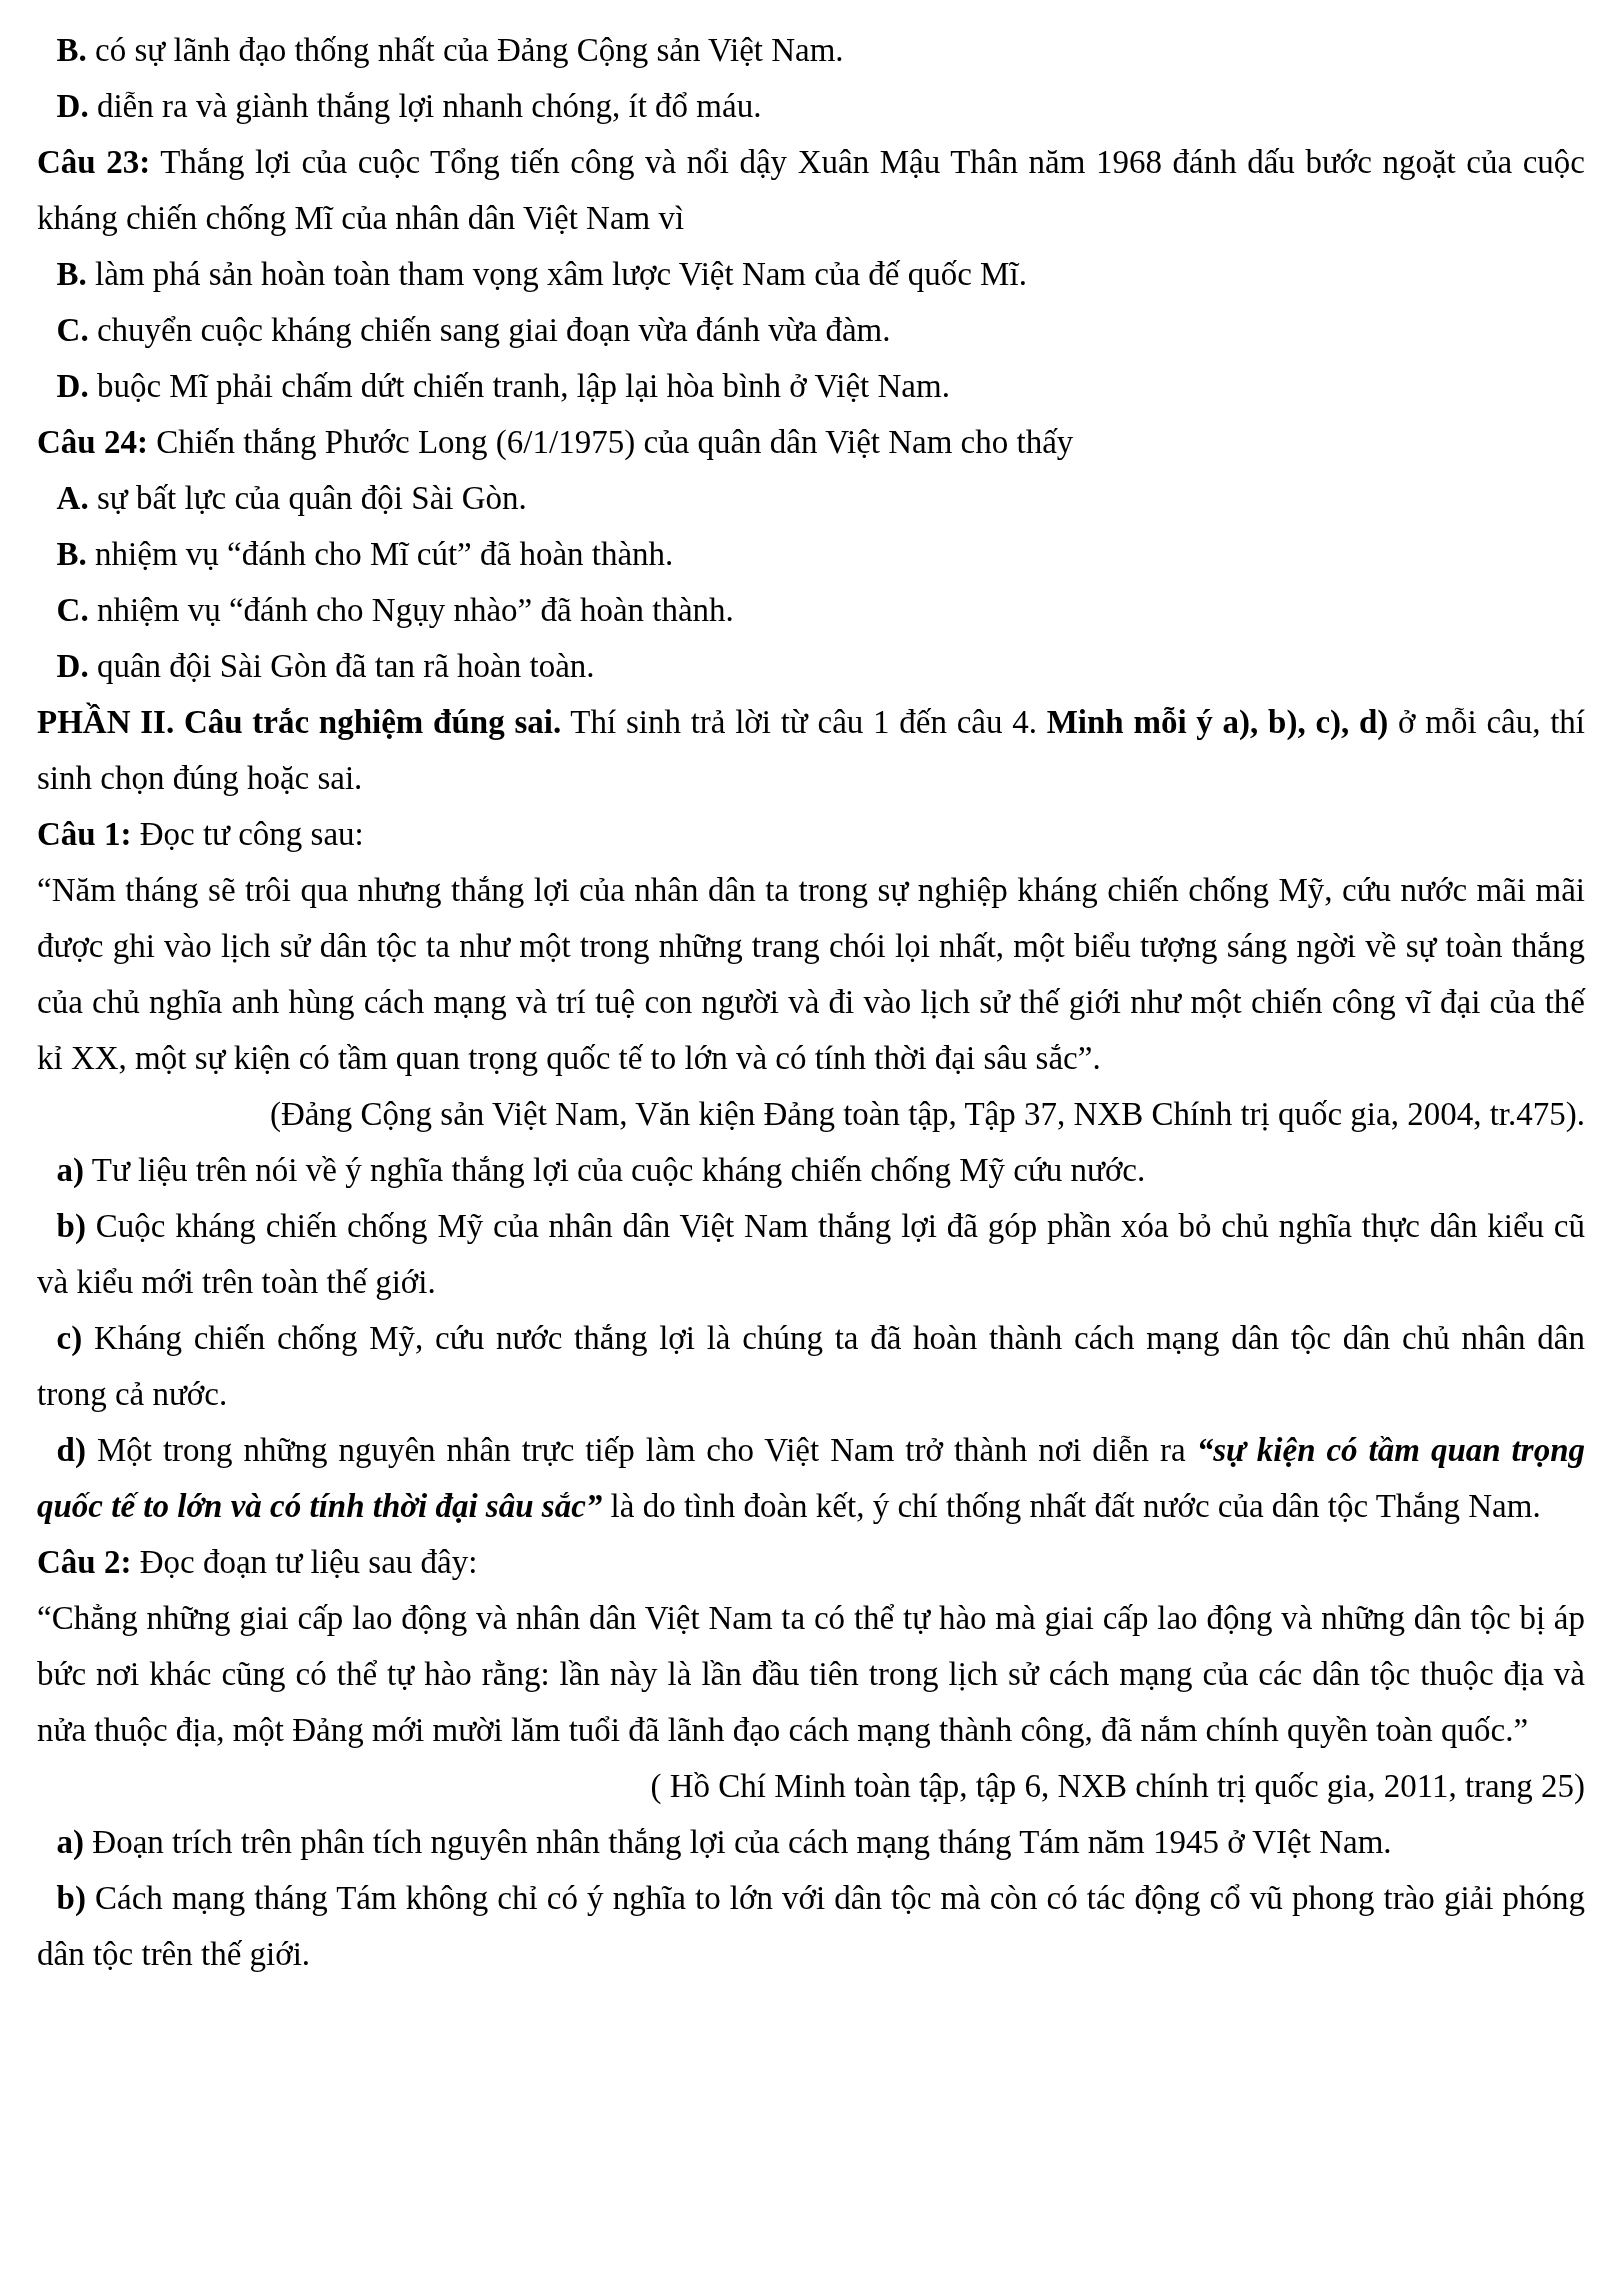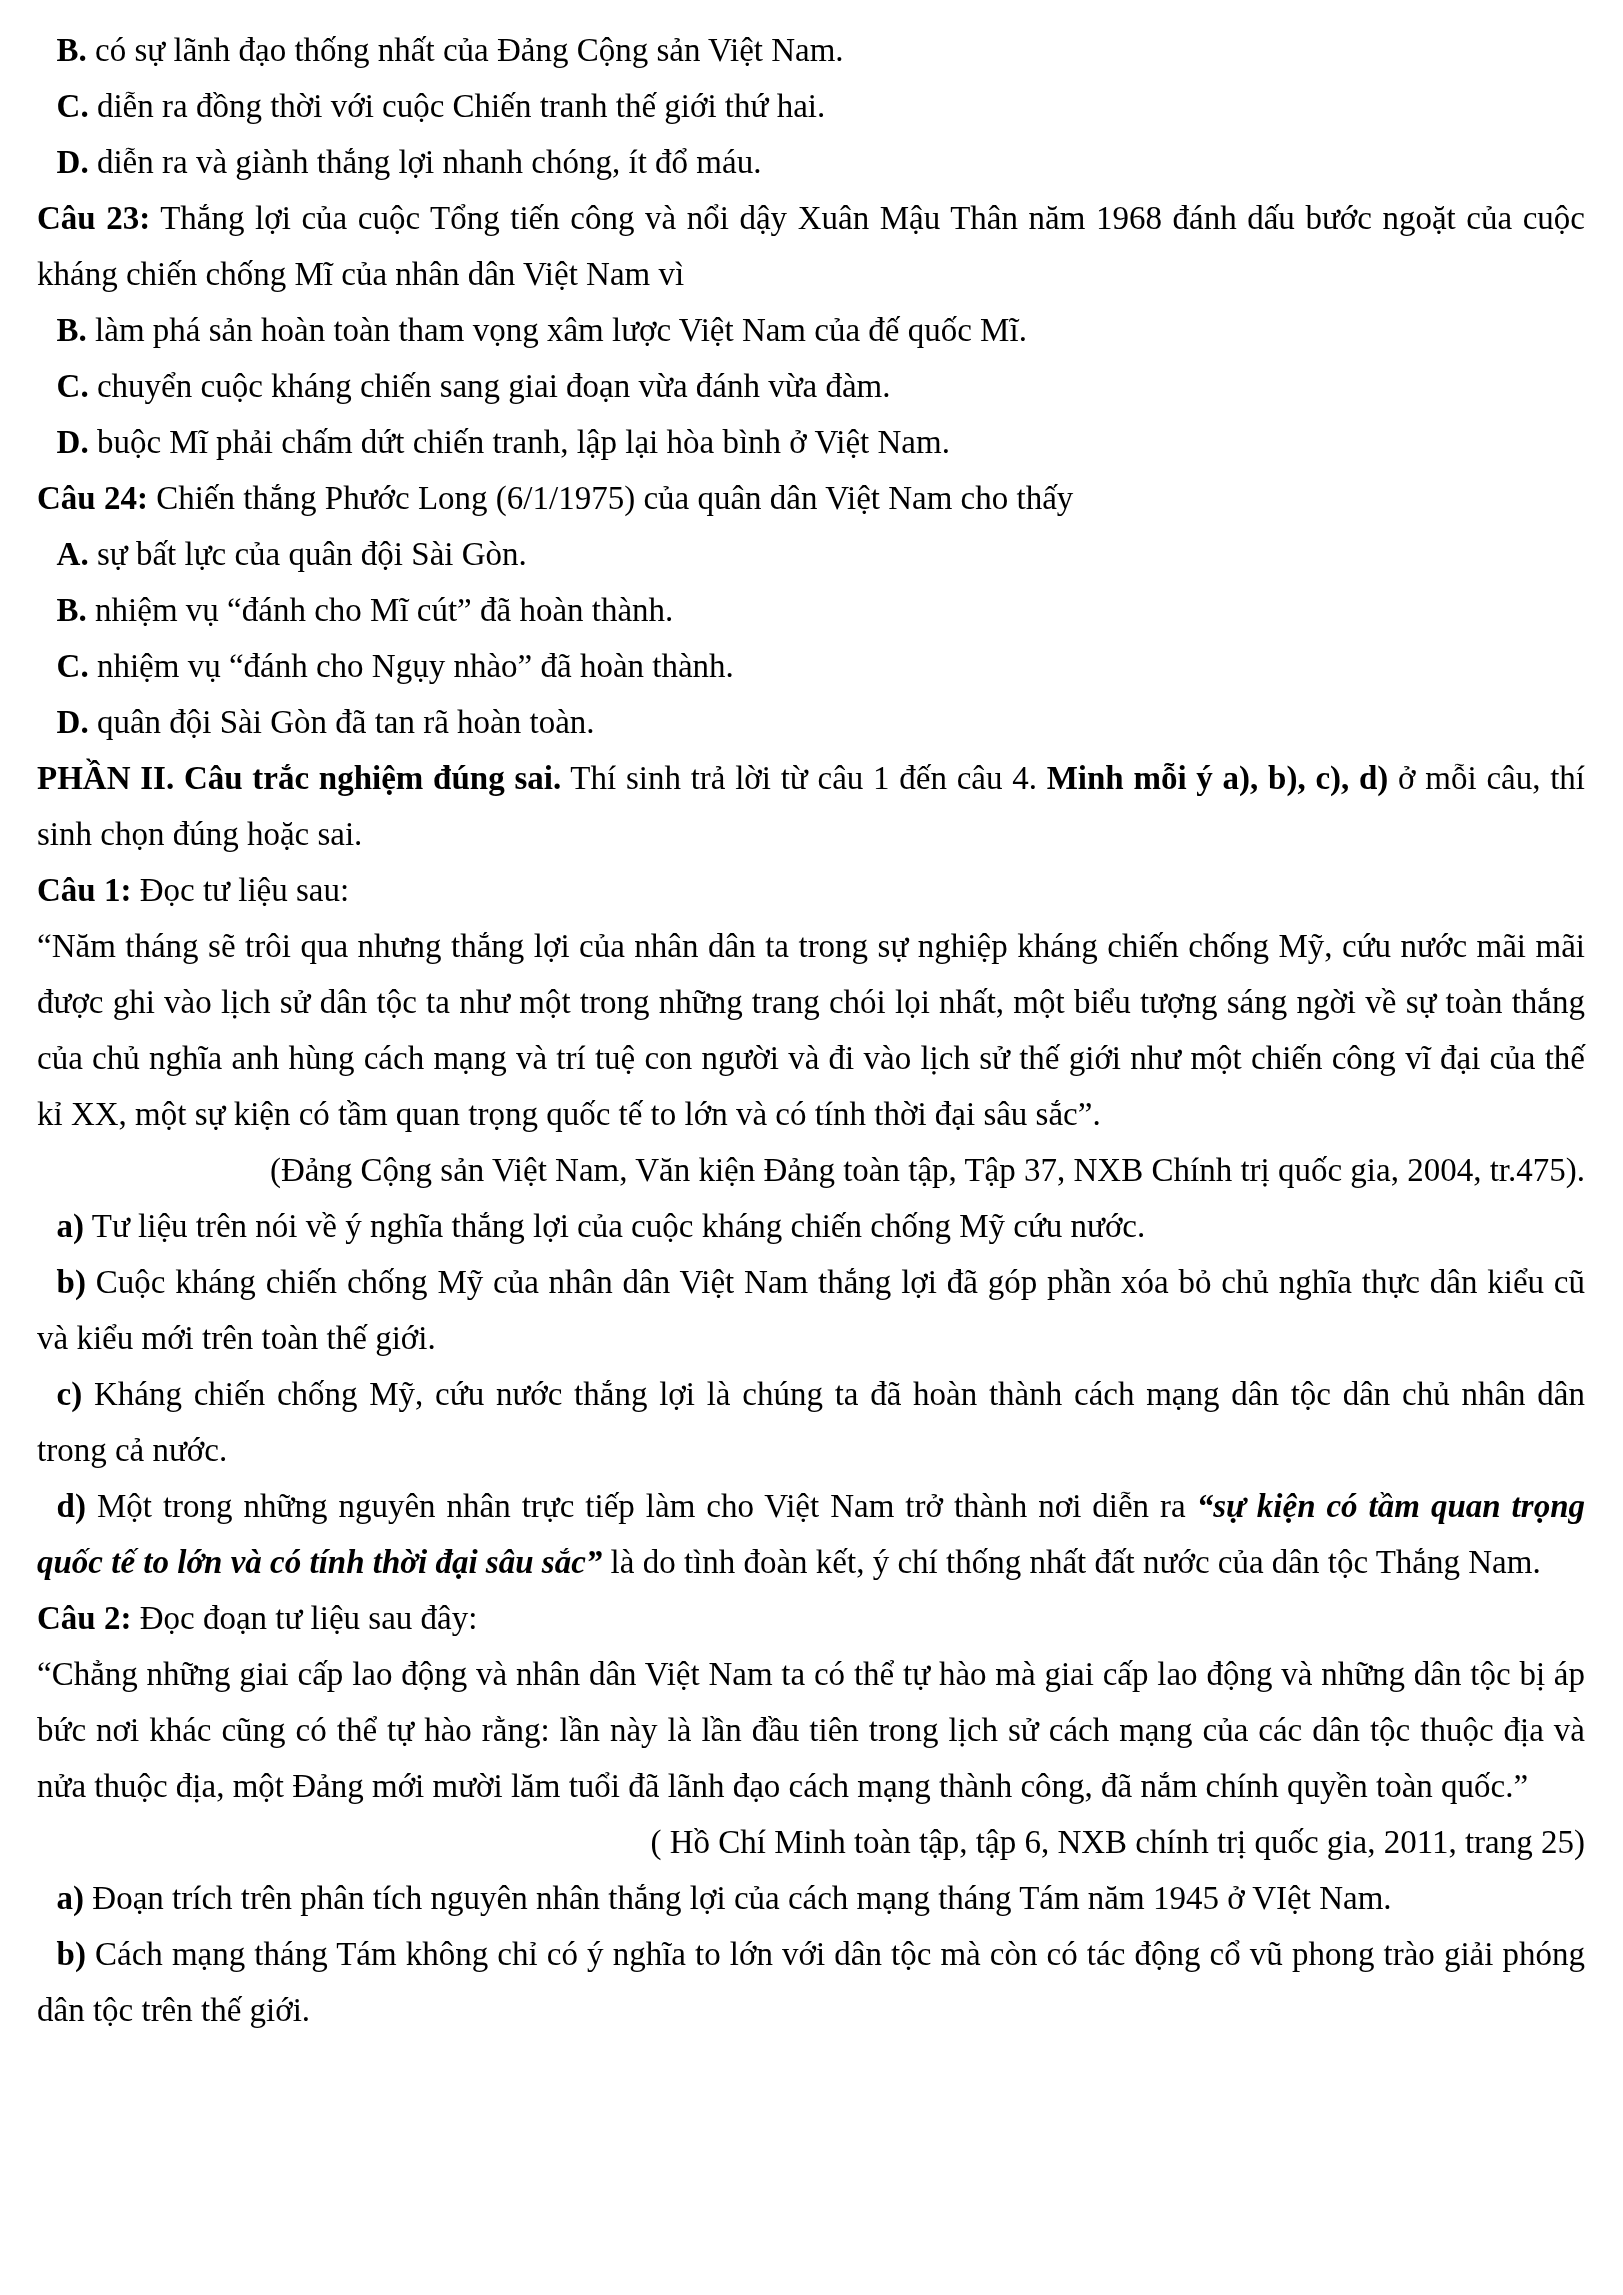--- a/index.html
+++ b/index.html
@@ -33,33 +33,32 @@
   .r-b  { font-weight: bold;   font-style: normal; }
   .r-i  { font-weight: normal; }
   .r-bi { font-weight: bold;   font-style: italic; }
 </style>
 </head>
 <body>
 
 <div class="page">
   <div id="content">
       <p class="para option"><span class="r-b">B.</span><span class="r-n"> có sự lãnh đạo thống nhất của Đảng Cộng sản Việt Nam.</span></p>
-      <p class="para option"><span class="r-b">C.</span><span class="r-n"> diễn ra đồng thời với cuộc Chiến tranh thế giới thứ hai.</span></p>
       <p class="para option"><span class="r-b">D.</span><span class="r-n"> diễn ra và giành thắng lợi nhanh chóng, ít đổ máu.</span></p>
       <p class="para question"><span class="r-b">Câu 23:</span><span class="r-n"> Thắng lợi của cuộc Tổng tiến công và nổi dậy Xuân Mậu Thân năm 1968 đánh dấu bước ngoặt của cuộc kháng chiến chống Mĩ của nhân dân Việt Nam vì</span></p>
       <p class="para option"><span class="r-b">B.</span><span class="r-n"> làm phá sản hoàn toàn tham vọng xâm lược Việt Nam của đế quốc Mĩ.</span></p>
       <p class="para option"><span class="r-b">C.</span><span class="r-n"> chuyển cuộc kháng chiến sang giai đoạn vừa đánh vừa đàm.</span></p>
       <p class="para option"><span class="r-b">D.</span><span class="r-n"> buộc Mĩ phải chấm dứt chiến tranh, lập lại hòa bình ở Việt Nam.</span></p>
       <p class="para question"><span class="r-b">Câu 24:</span><span class="r-n"> Chiến thắng Phước Long (6/1/1975) của quân dân Việt Nam cho thấy</span></p>
       <p class="para option"><span class="r-b">A.</span><span class="r-n"> sự bất lực của quân đội Sài Gòn.</span></p>
       <p class="para option"><span class="r-b">B.</span><span class="r-n"> nhiệm vụ “đánh cho Mĩ cút” đã hoàn thành.</span></p>
       <p class="para option"><span class="r-b">C.</span><span class="r-n"> nhiệm vụ “đánh cho Ngụy nhào” đã hoàn thành.</span></p>
       <p class="para option"><span class="r-b">D.</span><span class="r-n"> quân đội Sài Gòn đã tan rã hoàn toàn.</span></p>
       <p class="para question"><span class="r-b">PHẦN II. Câu trắc nghiệm đúng sai.</span><span class="r-n"> Thí sinh trả lời từ câu 1 đến câu 4. </span><span class="r-b">Minh mỗi ý a), b), c), d)</span><span class="r-n"> ở mỗi câu, thí sinh chọn đúng hoặc sai.</span></p>
-      <p class="para question"><span class="r-b">Câu 1:</span><span class="r-n"> Đọc tư liệu sau:</span></p>
+      <p class="para question"><span class="r-b">Câu 1:</span><span class="r-n"> Đọc tư công sau:</span></p>
       <p class="para quote"><span class="r-i">“Năm tháng sẽ trôi qua nhưng thắng lợi của nhân dân ta trong sự nghiệp kháng chiến chống Mỹ, cứu nước mãi mãi được ghi vào lịch sử dân tộc ta như một trong những trang chói lọi nhất, một biểu tượng sáng ngời về sự toàn thắng của chủ nghĩa anh hùng cách mạng và trí tuệ con người và đi vào lịch sử thế giới như một chiến công vĩ đại của thế kỉ XX, một sự kiện có tầm quan trọng quốc tế to lớn và có tính thời đại sâu sắc”.</span></p>
       <p class="para source"><span class="r-n">(Đảng Cộng sản Việt Nam, </span><span class="r-i">Văn kiện Đảng toàn tập, Tập 37</span><span class="r-n">, NXB Chính trị quốc gia, 2004, tr.475).</span></p>
       <p class="para item"><span class="r-b">a)</span><span class="r-n"> Tư liệu trên nói về ý nghĩa thắng lợi của cuộc kháng chiến chống Mỹ cứu nước.</span></p>
       <p class="para item"><span class="r-b">b)</span><span class="r-n"> Cuộc kháng chiến chống Mỹ của nhân dân Việt Nam thắng lợi đã góp phần xóa bỏ chủ nghĩa thực dân kiểu cũ và kiểu mới trên toàn thế giới.</span></p>
       <p class="para item"><span class="r-b">c)</span><span class="r-n"> Kháng chiến chống Mỹ, cứu nước thắng lợi là chúng ta đã hoàn thành cách mạng dân tộc dân chủ nhân dân trong cả nước.</span></p>
       <p class="para item"><span class="r-b">d)</span><span class="r-n"> Một trong những nguyên nhân trực tiếp làm cho Việt Nam trở thành nơi diễn ra </span><span class="r-bi">“sự kiện có tầm quan trọng quốc tế to lớn và có tính thời đại sâu sắc”</span><span class="r-n"> là do tình đoàn kết, ý chí thống nhất đất nước của dân tộc Thắng Nam.</span></p>
       <p class="para question"><span class="r-b">Câu 2:</span><span class="r-n"> Đọc đoạn tư liệu sau đây:</span></p>
       <p class="para quote"><span class="r-i">“Chẳng những giai cấp lao động và nhân dân Việt Nam ta có thể tự hào mà giai cấp lao động và những dân tộc bị áp bức nơi khác cũng có thể tự hào rằng: lần này là lần đầu tiên trong lịch sử cách mạng của các dân tộc thuộc địa và nửa thuộc địa, một Đảng mới mười lăm tuổi đã lãnh đạo cách mạng thành công, đã nắm chính quyền toàn quốc.”</span></p>
       <p class="para source"><span class="r-n">( </span><span class="r-i">Hồ Chí Minh toàn tập,</span><span class="r-n"> tập 6, NXB chính trị quốc gia, 2011, trang 25)</span></p>
       <p class="para item"><span class="r-b">a)</span><span class="r-n"> Đoạn trích trên phân tích nguyên nhân thắng lợi của cách mạng tháng Tám năm 1945 ở VIệt Nam.</span></p>

